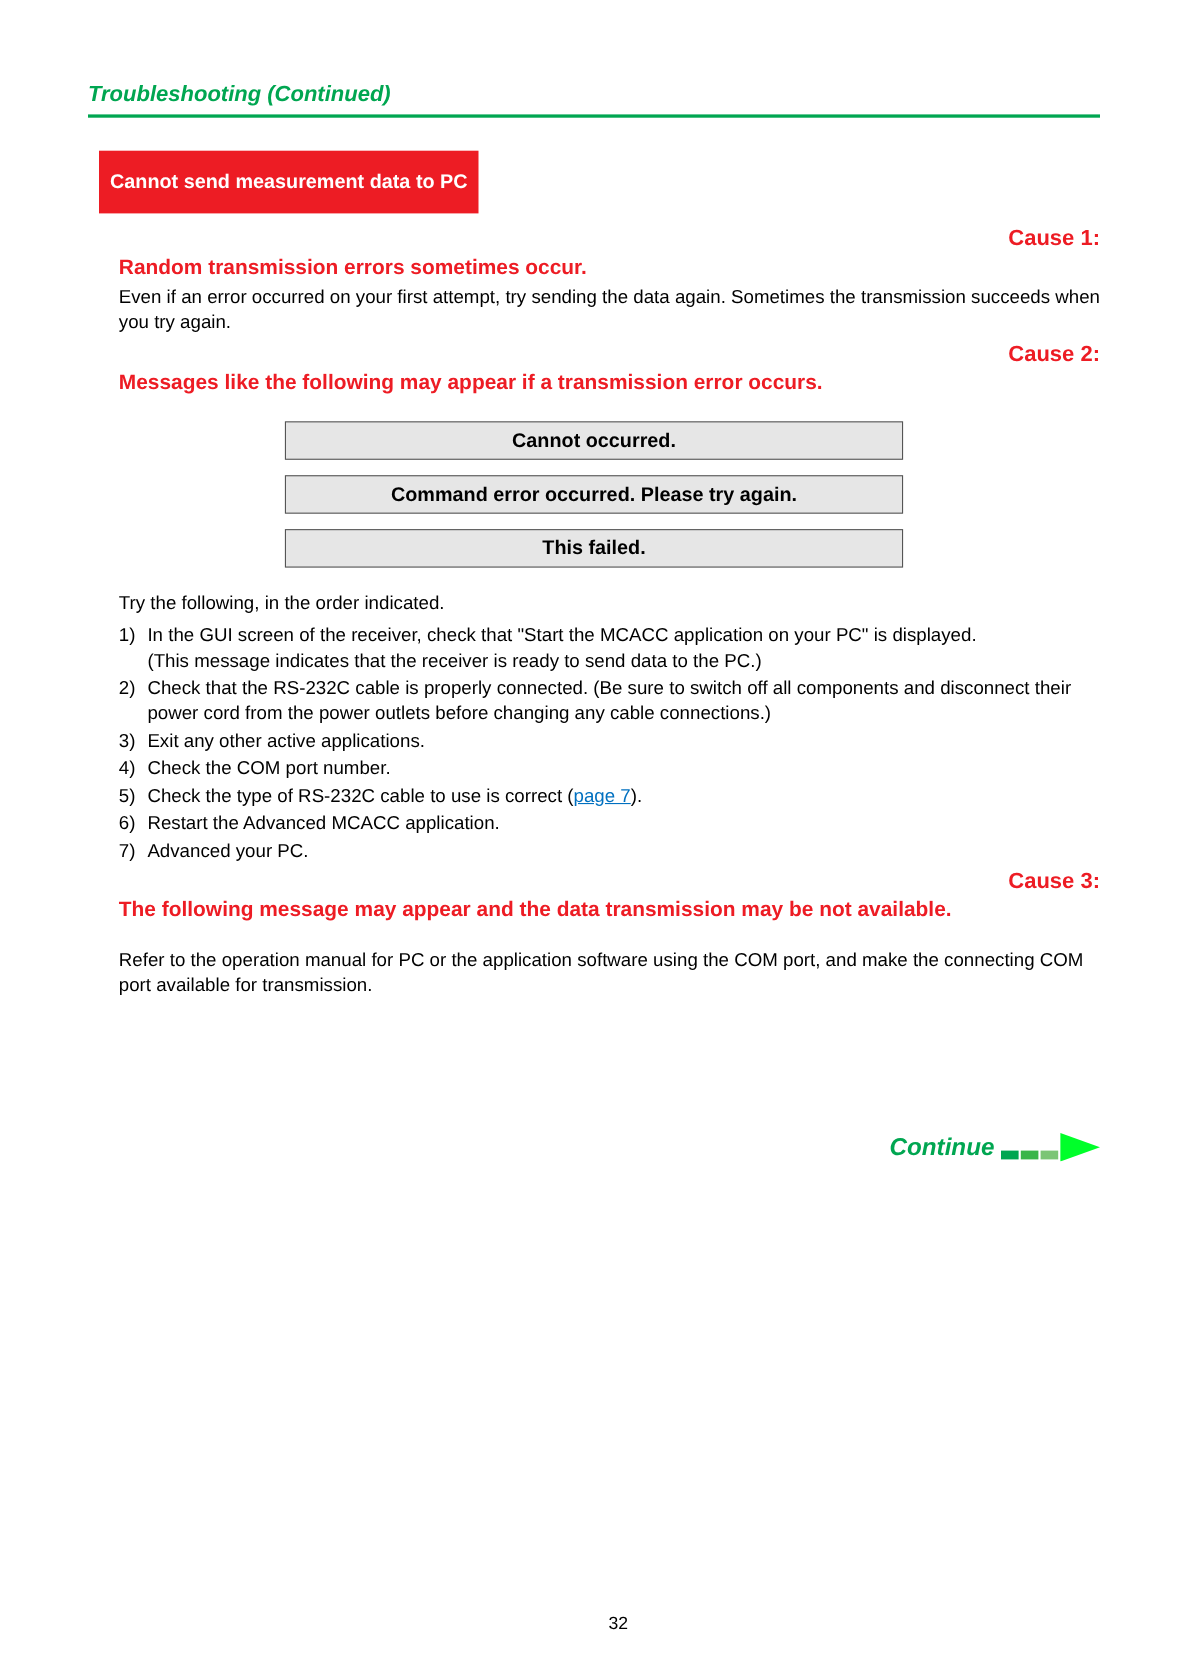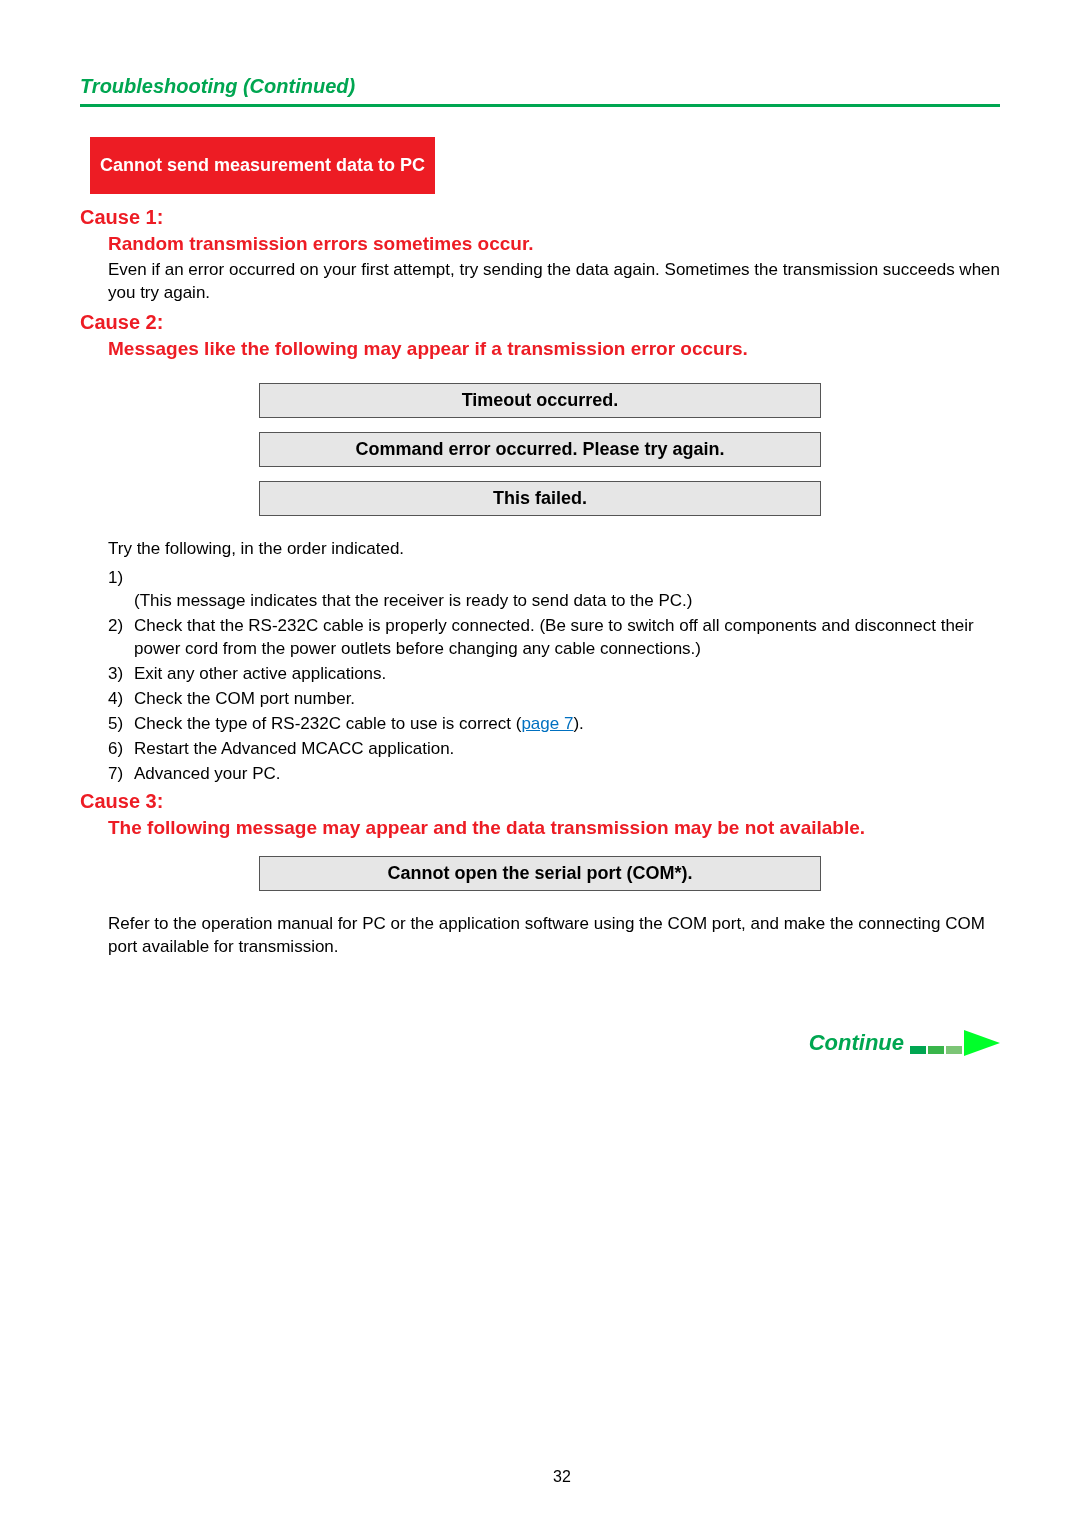--- a/index.html
+++ b/index.html
@@ -36,20 +36,21 @@
     padding: 18px 10px;
     font-size: 18px;
     margin-left: 10px;
     margin-bottom: 8px;
   }
   .cause-label {
     color: #ed1c24;
     font-weight: bold;
     font-size: 20px;
     margin-top: 4px;
+    text-align: right;
   }
   .cause-sub {
     color: #ed1c24;
     font-weight: bold;
     font-size: 19px;
     margin-left: 28px;
     line-height: 1.35;
     margin-top: 2px;
   }
   .body-text {
@@ -129,31 +130,31 @@
 
   
   <div class="cause-label">Cause 1:</div>
   <div class="cause-sub">Random transmission errors sometimes occur.</div>
   <div class="body-text">Even if an error occurred on your first attempt, try sending the data again. Sometimes the transmission succeeds when you try again.</div>
 
   
   <div class="cause-label" style="margin-top:6px;">Cause 2:</div>
   <div class="cause-sub">Messages like the following may appear if a transmission error occurs.</div>
 
-  <div class="msg-box" style="margin-top:22px;">Timeout occurred.</div>
+  <div class="msg-box" style="margin-top:22px;">Cannot occurred.</div>
   <div class="msg-box">Command error occurred. Please try again.</div>
   <div class="msg-box">This failed.</div>
 
   <div class="body-text" style="margin-top:22px;">Try the following, in the order indicated.</div>
 
   <div class="ol-wrap">
     <div class="ol-item">
       <div class="ol-num">1)</div>
       <div class="ol-body">
-        <br>
+        <span>In the GUI screen of the receiver, check that "Start the MCACC application on your PC" is displayed.</span><br>
         <span>(This message indicates that the receiver is ready to send data to the PC.)</span>
       </div>
     </div>
     <div class="ol-item">
       <div class="ol-num">2)</div>
       <div class="ol-body">
         <span>Check that the RS-232C cable is properly connected. (Be sure to switch off all components and disconnect their power cord from the power outlets before changing any cable connections.)</span>
       </div>
     </div>
     <div class="ol-item">
@@ -185,21 +186,20 @@
       <div class="ol-body">
         <span>Advanced your PC.</span>
       </div>
     </div>
   </div>
 
   
   <div class="cause-label" style="margin-top:4px;">Cause 3:</div>
   <div class="cause-sub">The following message may appear and the data transmission may be not available.</div>
 
-  <div class="msg-box" style="margin-top:16px;">Cannot open the serial port (COM*).</div>
 
   <div class="body-text" style="margin-top:22px;">Refer to the operation manual for PC or the application software using the COM port, and make the connecting COM port available for transmission.</div>
 
   
   <div class="continue-wrap">
     <span class="continue-label">Continue</span>
     <svg class="arrow-svg" viewBox="0 0 90 26">
       <rect x="0" y="16" width="16" height="8" fill="#00a651"></rect>
       <rect x="18" y="16" width="16" height="8" fill="#39b54a"></rect>
       <rect x="36" y="16" width="16" height="8" fill="#7cc576"></rect>

